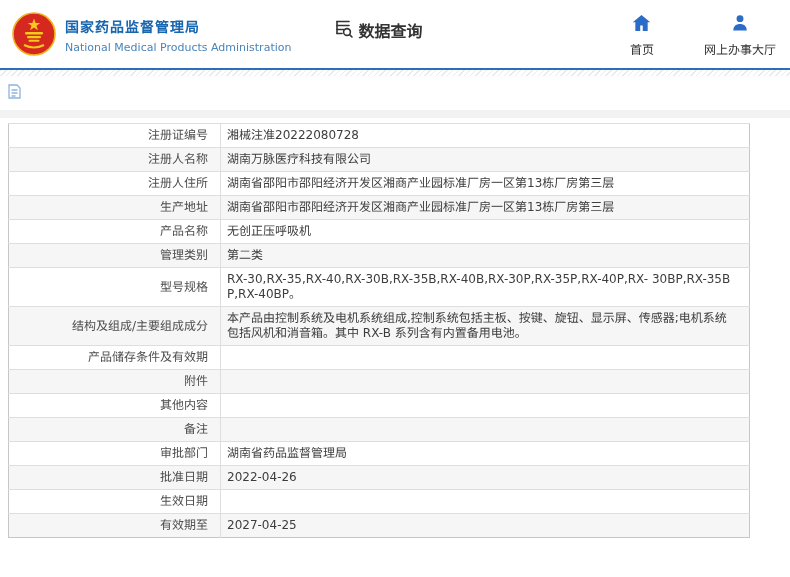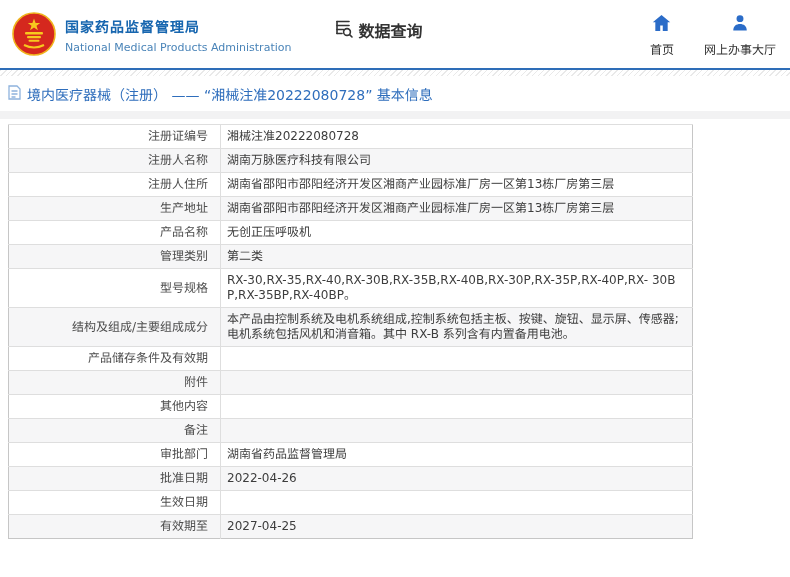--- a/index.html
+++ b/index.html
@@ -9,37 +9,37 @@
   
   .header { height: 68px; display: flex; align-items: center; padding: 0 14px 0 12px; background: #fff; }
   .logo-wrap { display: flex; align-items: center; }
   .emblem { width: 44px; height: 44px; flex: 0 0 44px; }
   .org-text { margin-left: 9px; }
   .org-title { font-size: 14px; font-weight: bold; color: #1766af; letter-spacing: 1px; line-height: 24px; }
   .org-subtitle { font-size: 11px; color: #4a84b8; margin-top: 2px; }
   .section { display: flex; align-items: center; margin-left: 42px; margin-top: -8px; }
   .section-title { font-size: 16px; font-weight: 600; color: #333; margin-left: 4px; }
   .header-spacer { flex: 1; }
-  .nav { display: flex; align-items: flex-start; gap: 30px; margin-top: 2px; }
+  .nav { display: flex; align-items: flex-start; gap: 50px; margin-top: 2px; }
   .nav-item { display: flex; flex-direction: column; align-items: center; cursor: pointer; }
   .nav-item .nav-label { font-size: 12px; color: #333; margin-top: 4px; white-space: nowrap; }
 
   
   .blue-rule { height: 2px; background: #2e6db8; }
   .hatch-band { height: 6px;
     background: repeating-linear-gradient(135deg, #e9e9e9 0 1px, transparent 1px 4px); }
   .gray-band { height: 8px; background: #f2f2f3; }
 
   
   .breadcrumb-row { display: flex; align-items: center; gap: 6px; padding: 8px 8px 7px 8px; }
   .breadcrumb-text { font-size: 14px; color: #2f6ebc; }
 
   
   .table-wrap { padding: 5px 7px 0 8px; }
-  table.info-table { width: 685px; border-collapse: collapse; border: 1px solid #c6c6c6; table-layout: fixed; }
+  table.info-table { width: 742px; border-collapse: collapse; border: 1px solid #c6c6c6; table-layout: fixed; }
   .info-table tr:nth-child(even) { background: #f6f6f7; }
   .info-table td { border-top: 1px solid #dedede; font-size: 12px; line-height: 15px;
     padding: 4px 12px; vertical-align: middle; word-break: break-all; }
   .info-table td.label-cell { width: 212px; text-align: right; color: #4d4d4d;
     border-right: 1px solid #dedede; }
   .info-table td.value-cell { color: #3d3d3d; padding-left: 6px; }
 </style>
 </head>
 <body>
 
@@ -102,21 +102,20 @@
 <div class="blue-rule"></div>
 <div class="hatch-band"></div>
 
 <div class="breadcrumb-row">
   <span>
     <svg width="13" height="15" viewBox="0 0 13 15" fill="none" stroke="#8fb3dd" stroke-width="1.3">
       <path d="M1 1 h8 l3 3 v10 H1 Z"></path>
       <path d="M3.5 6 h6 M3.5 9 h6 M3.5 12 h4"></path>
     </svg>
   </span>
-  <span class="breadcrumb-text">境内医疗器械（注册） —— “湘械注准20222080728” 基本信息</span>
 </div>
 
 <div class="gray-band"></div>
 
 <div class="table-wrap">
   <table class="info-table">
     <tbody>
   <tr>
     <td class="label-cell">注册证编号</td>
     <td class="value-cell">湘械注准20222080728</td>

